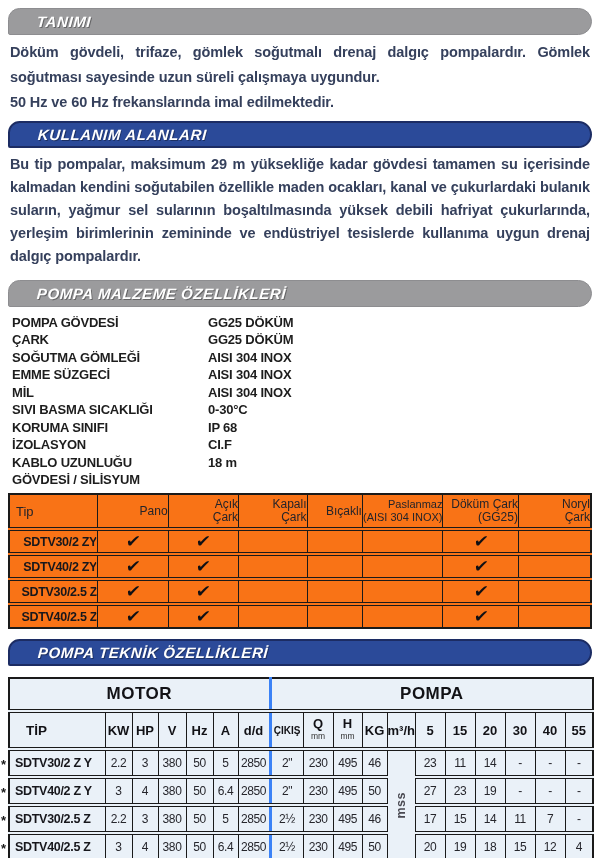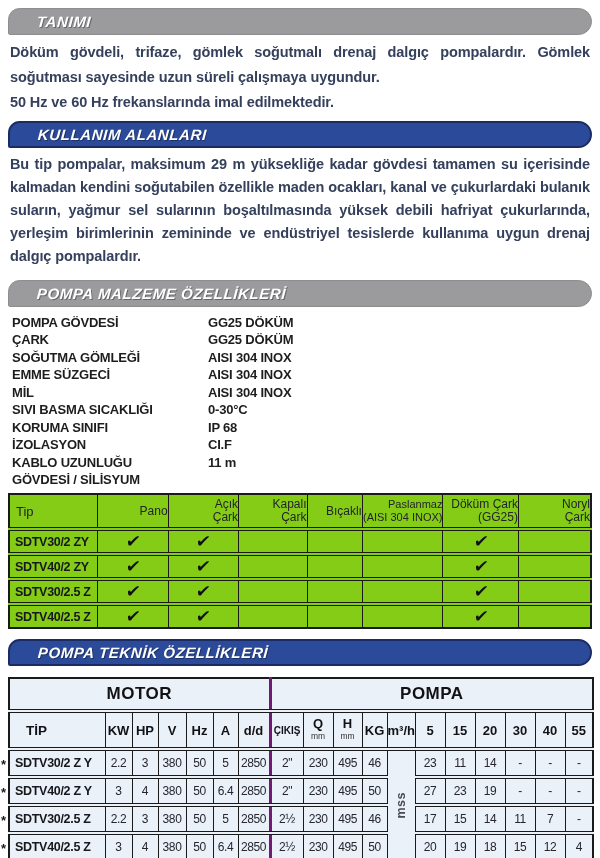--- a/index.html
+++ b/index.html
@@ -44,29 +44,29 @@
   }
   .spec-label{width:196px;flex:none;}
 
   
   table{border-collapse:collapse;table-layout:fixed;width:584px;}
   th,td{border:1px solid #1a1a1a;padding:0;overflow:hidden;}
   table.mat-table,table.tech-table{border:2px solid #1a1a1a;}
   tr.sep>td,tr.sep>th{border-top:4px double #1a1a1a;}
 
   
-  .mat-table{background:#84cc16;}
+  .mat-table{background:#f97316;}
   .mat-table th{
     height:32px;font-weight:normal;font-size:12px;color:#24242a;
     text-align:right;white-space:pre-line;line-height:13px;
   }
   .mat-table th.tip{text-align:left;padding-left:6px;font-size:13px;}
   .mat-table td{height:20px;text-align:center;}
   .mat-table td.tip{
-    text-align:left;padding-left:5px;font-weight:bold;
+    text-align:right;padding-left:5px;font-weight:bold;
     font-size:12.5px;color:#17171c;letter-spacing:-.3px;border-radius:11px;
   }
   .mat-table td.chk{font-size:17px;font-weight:bold;color:#101014;}
   .mat-table td.chk span{display:inline-block;transform:skewX(-8deg);}
 
   
   .tech-wrap{position:relative;}
   .tech-table{background:#eaf1f8;}
   .tech-table th{color:#121216;}
   .tech-table .group th{height:30px;font-size:17px;letter-spacing:.5px;}
@@ -75,21 +75,21 @@
   .tech-table .cols th.cikis{font-size:10px;}
   .tech-table .cols .mm{font-size:8.5px;font-weight:normal;color:#333;}
   .tech-table td{
     height:24px;text-align:center;font-size:12px;color:#26262c;
   }
   .tech-table td.tip{
     text-align:left;padding-left:5px;font-weight:bold;
     font-size:12.5px;color:#17171c;letter-spacing:-.3px;white-space:nowrap;
   }
   .tech-table td.num{letter-spacing:-.4px;}
-  .tech-table th.sec,.tech-table td.sec{border-left:3px solid #701a75;}
+  .tech-table th.sec,.tech-table td.sec{border-left:3px solid #3b82f6;}
   .tech-table td.mss-cell{background:#eaf1f8;}
   .mss-text{
     writing-mode:vertical-rl;transform:rotate(180deg);
     margin:0 auto;font-weight:bold;font-size:12.5px;color:#4a4a52;
     letter-spacing:.5px;
   }
   .star{
     position:absolute;left:-7px;width:8px;
     font-weight:bold;font-size:13px;color:#1a1a1a;
   }
@@ -143,21 +143,21 @@
     <div class="spec-row">
         <span class="spec-label">KORUMA SINIFI</span>
         <span class="spec-value">IP 68</span>
       </div>
     <div class="spec-row">
         <span class="spec-label">İZOLASYON</span>
         <span class="spec-value">CI.F</span>
       </div>
     <div class="spec-row">
         <span class="spec-label">KABLO UZUNLUĞU</span>
-        <span class="spec-value">11 m</span>
+        <span class="spec-value">18 m</span>
       </div>
     <div class="spec-row">
         <span class="spec-value">GÖVDESİ / SİLİSYUM</span>
       </div>
   </div>
 
   <table class="mat-table">
     <colgroup>
       <col style="width:88px">
         <col style="width:70px">

